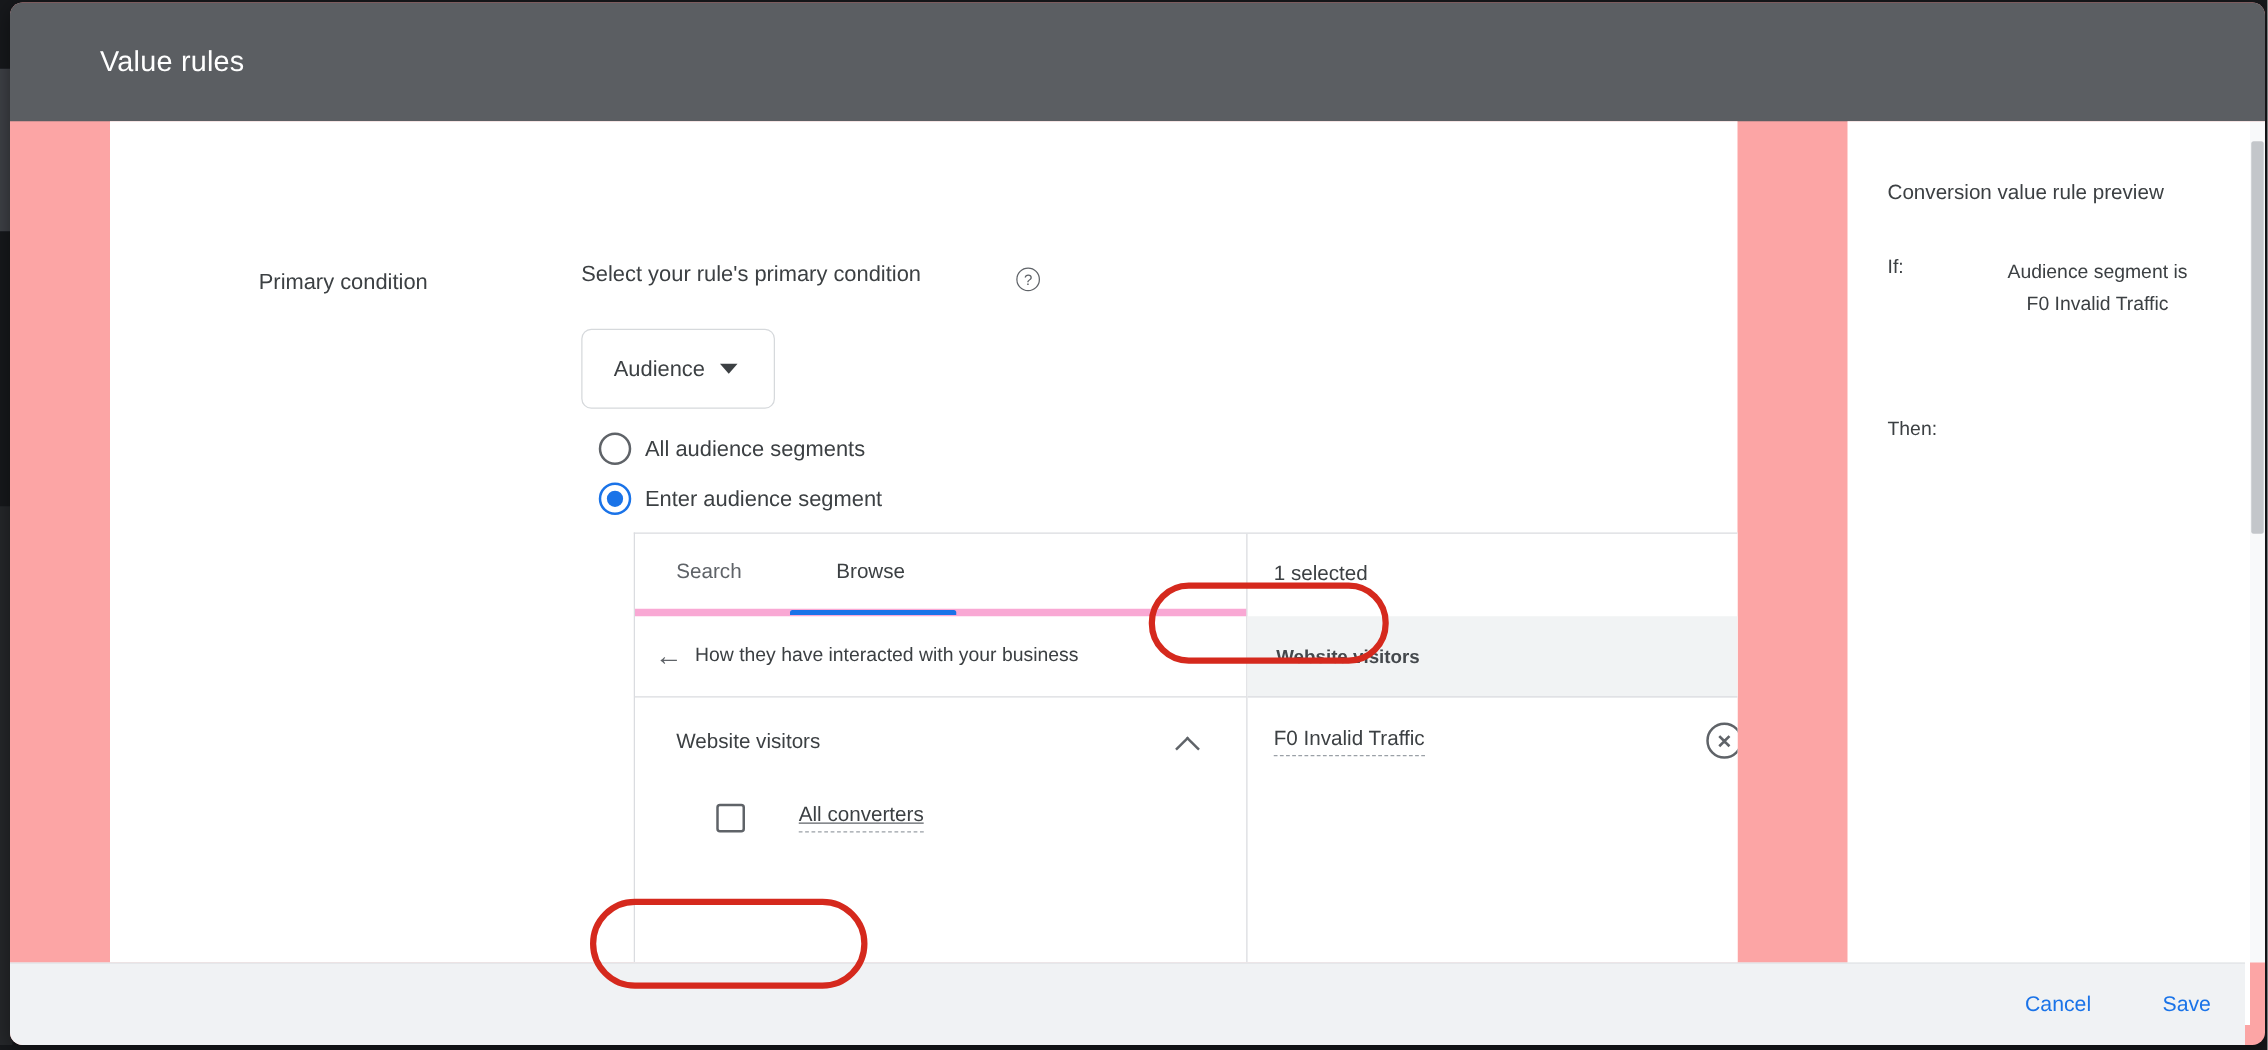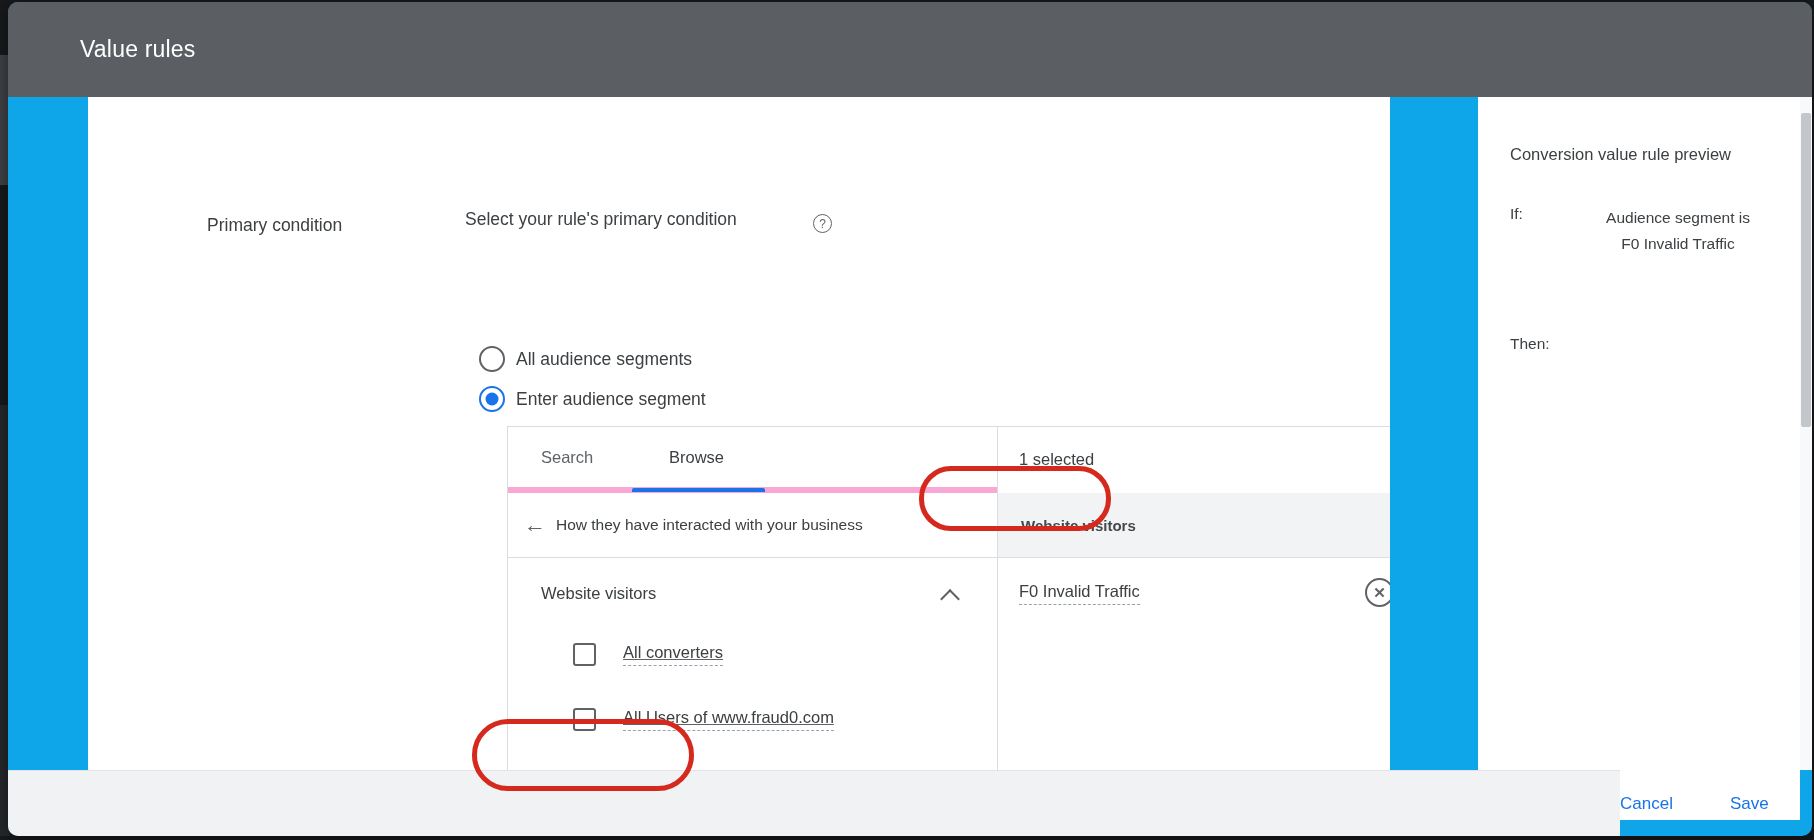--- a/index.html
+++ b/index.html
@@ -13,21 +13,21 @@
   .stage { position:relative; width:1814px; height:840px; }
 
   
   .page-edge { position:absolute; left:0; top:0; width:10px; height:840px; background:#17191c; }
   .page-edge .frag1 { position:absolute; left:0; top:55px; width:10px; height:130px; background:#3f4247; }
   .page-edge .frag2 { position:absolute; left:0; top:405px; width:10px; height:431px; background:#26282b; }
 
   
   .dialog {
     position:absolute; left:8px; top:2px; width:1804px; height:834px;
-    background:#0ea5e9; border-radius:10px; overflow:hidden;
+    background:#fca5a5; border-radius:10px; overflow:hidden;
     box-shadow:0 4px 18px rgba(0,0,0,.45);
   }
   .dialog-header {
     position:absolute; left:0; top:0; width:1804px; height:95px;
     background:#5b5e62; display:flex; align-items:center;
   }
   .dialog-title { color:#ffffff; font-size:23px; font-weight:400; margin-left:72px; letter-spacing:.2px; }
 
   
   .card {
@@ -92,21 +92,21 @@
   .group-title { font-size:16.5px; color:#3c4043; }
   .chevron-up {
     position:absolute; right:14px; top:11px; width:14px; height:14px; cursor:pointer;
   }
   .chevron-up::before {
     content:""; position:absolute; left:0; top:4px; width:12px; height:12px;
     border-top:2.5px solid #5f6368; border-right:2.5px solid #5f6368;
     transform:rotate(-45deg);
   }
 
-  .check-row { position:absolute; left:65px; height:30px; display:flex; align-items:center; }
+  .check-row { position:absolute; left:65px; height:30px; display:flex; align-items:center;gap:16px; }
   .check-row.row0 { top:212px; }
   .check-row.row1 { top:277px; }
   .check-row.row2 { top:342px; }
   .checkbox {
     width:23px; height:23px; border:2.5px solid #5f6368; border-radius:3px;
     background:#fff; flex:0 0 auto; cursor:pointer; position:relative;
   }
   .check-label {
     margin-left:27px; font-size:16.5px; color:#3c4043; cursor:pointer;
     text-decoration:underline; text-decoration-color:#5f6368;
@@ -139,21 +139,21 @@
   .preview-if-label { position:absolute; left:32px; top:108px; font-size:15.5px; color:#3c4043; }
   .preview-if-value { position:absolute; left:95px; top:108px; width:210px; font-size:15.5px; color:#3c4043; line-height:26px;text-align:center; }
   .preview-then-label { position:absolute; left:32px; top:196px; font-size:15.5px; color:#3c4043;margin-top:42px; }
 
   
   .scroll-track { position:absolute; left:1792px; top:95px; width:12px; height:673px; background:#f8f9fa; }
   .scroll-thumb { position:absolute; left:1px; top:16px; width:10px; height:314px; background:#c3c6ca; border-radius:2px; cursor:pointer; }
 
   
   .footer {
-    position:absolute; left:0; top:768px; width:1612px; height:66px;
+    position:absolute; left:0; top:768px; width:1788px; height:66px;
     background:#f0f2f4; border-top:1px solid #e1e3e6;
   }
   .footer-btn { position:absolute; top:19px; font-size:17px; font-weight:500; color:#1a73e8; cursor:pointer; padding:4px 6px; }
   .footer-btn.cancel { left:1606px; }
   .footer-btn.save { left:1716px; }
 
   
   .annotation {
     position:absolute; border:5px solid #d5291d; border-radius:36px; background:transparent; z-index:30;
   }
@@ -175,20 +175,24 @@
     <div class="dialog-header">
       <div class="dialog-title">Value rules</div>
     </div>
 
     <div class="card">
 
       <div class="pc-label">Primary condition</div>
       <div class="pc-heading">Select your rule's primary condition</div>
       <div class="help-icon">?</div>
 
+      <div class="dropdown">
+        <span class="dropdown-value">Audience</span>
+        <span class="caret-down"></span>
+      </div>
 
       <div class="radio-row r1">
         <span class="radio-outer"></span>
         <span class="radio-label">All audience segments</span>
       </div>
       <div class="radio-row r2">
         <span class="radio-outer selected"></span>
         <span class="radio-label">Enter audience segment</span>
       </div>
 
@@ -207,24 +211,20 @@
         </div>
 
         <div class="group-header-row">
           <span class="group-title">Website visitors</span>
           <span class="chevron-up"></span>
         </div>
 
         <div class="check-row row0">
           <span class="checkbox"></span>
           <span class="check-label">All converters</span>
-        </div>
-        <div class="check-row row1">
-          <span class="checkbox"></span>
-          <span class="check-label">All Users of www.fraud0.com</span>
         </div>
         <div class="check-row row2">
           
           
         </div>
 
         <div class="selected-header">1 selected</div>
         <div class="selected-band">
           <span class="selected-band-label">Website visitors</span>
         </div>

